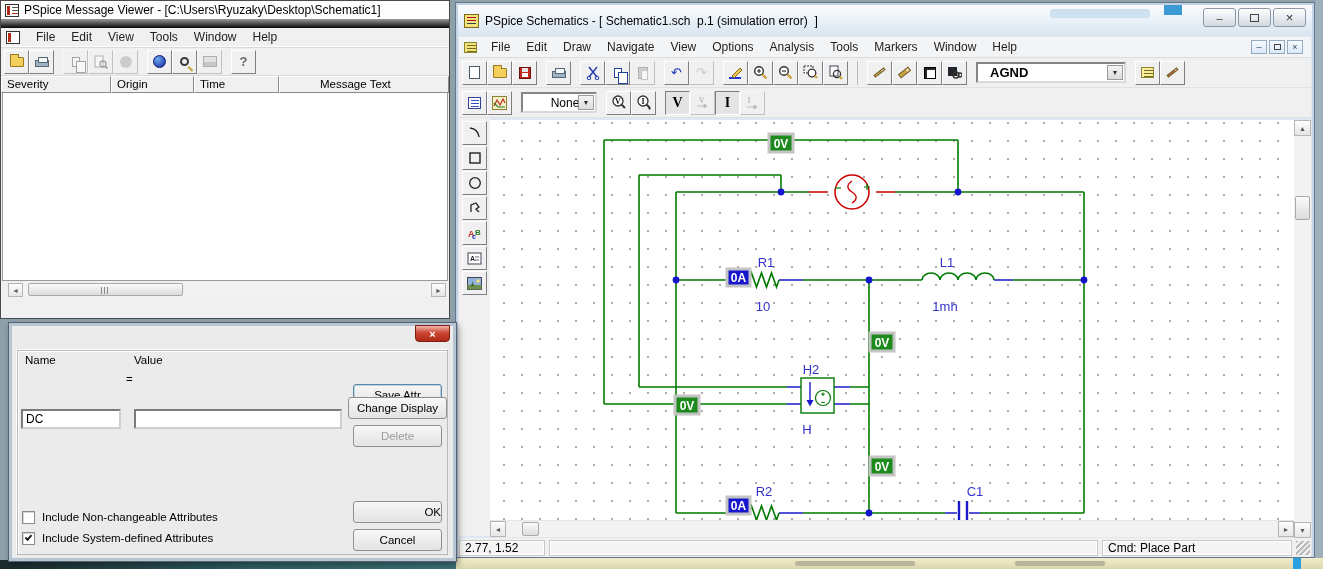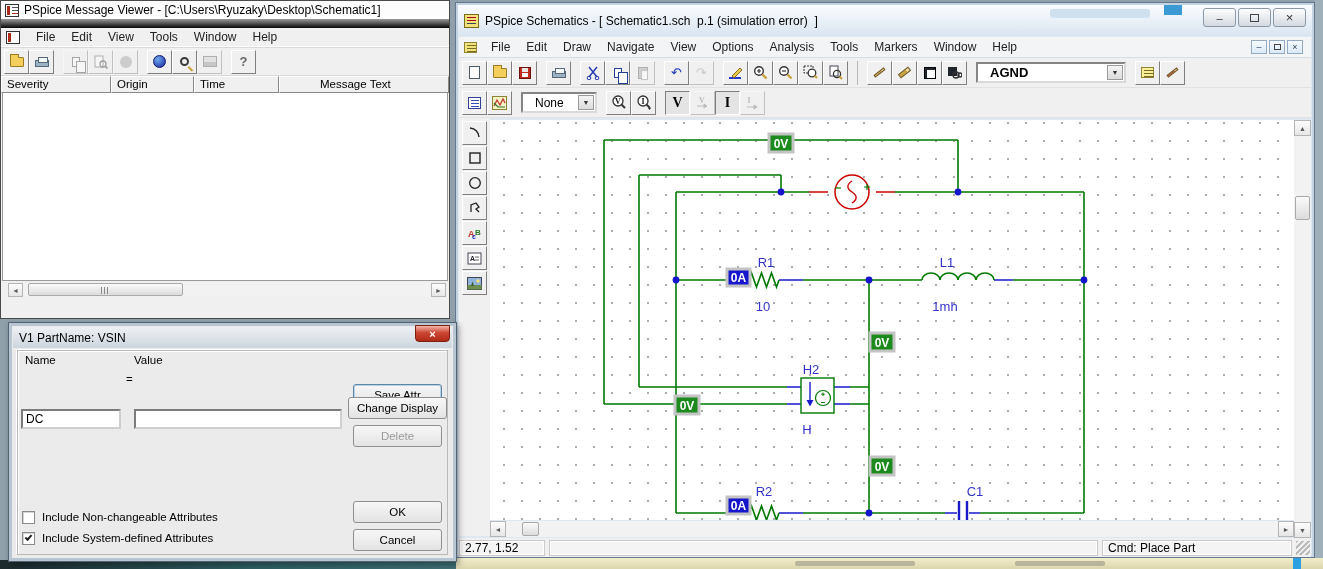--- a/index.html
+++ b/index.html
@@ -300,21 +300,21 @@
         <span class="ic ic-list"></span>
       </div>
     <div class="tbtn">
       <svg width="15" height="14" viewBox="0 0 15 14">
           <rect x="0.5" y="0.5" width="14" height="13" fill="#f6f2c8" stroke="#8a8330"></rect>
           <polyline points="2,10 5,4 8,9 11,3 13,7" fill="none" stroke="#c0392b" stroke-width="1.3"></polyline>
           <polyline points="2,7 6,11 13,11" fill="none" stroke="#2a7a2a" stroke-width="1.1"></polyline>
         </svg>
     </div>
     <div class="gap"></div>
-    <div class="combo" style="width:76px;font-weight:normal;font-size:12px;">
+    <div class="combo" style="width:76px;font-weight:normal;font-size:12px;justify-content:center;">
       <span>None</span>
       <span class="arrowbox">
           <span>▼</span>
         </span>
     </div>
     <div class="gap"></div>
     <div class="tbtn">
       <svg width="16" height="15" viewBox="0 0 16 15">
           <circle cx="7" cy="6" r="5" fill="#fff" stroke="#333" stroke-width="1.3"></circle>
           <text x="7" y="9" font-size="8" text-anchor="middle" fill="#111" font-family="Liberation Serif,serif" font-weight="bold">V</text>
@@ -604,23 +604,20 @@
         <span class="abs" style="left:72px;top:3px;width:1px;height:7px;background:#888;box-shadow:3px 0 0 #888,6px 0 0 #888;"></span>
       </div>
     </div>
     <div class="sb-btn" style="width:15px;height:14px;margin-right:2px;">
         <span>►</span>
       </div>
   </div>
 </div>
 
 <div id="dlg" class="abs">
-  <div class="dlg-title">
-    <span>V1  PartName: VSIN</span>
-  </div>
   <div class="dlg-close">
       <span>×</span>
     </div>
   <div class="groupbox"></div>
 
   <span class="dlg-label" style="left:16px;top:31px;">Name</span>
   <span class="dlg-label" style="left:125px;top:31px;">Value</span>
   <input class="field" style="left: 12px; top: 46px; width: 100px;" value="DC">
   <span class="dlg-label" style="left:117px;top:50px;">=</span>
   <input class="field" style="left: 125px; top: 46px; width: 208px;" value="">
@@ -629,15 +626,15 @@
   <div class="btn dbtn" style="left:339px;top:74px;width:99px;"><span>Change Display</span></div>
   <div class="btn dbtn disabled" style="left:344px;top:102px;width:89px;"><span>Delete</span></div>
 
   <div class="cb" style="left:13px;top:188px;"></div>
   <span class="cblabel" style="left:33px;top:188px;">Include Non-changeable Attributes</span>
   <div class="cb" style="left:13px;top:209px;">
       <span class="tick"></span>
     </div>
   <span class="cblabel" style="left:33px;top:209px;">Include System-defined Attributes</span>
 
-  <div class="btn dbtn" style="left:344px;top:178px;width:89px;"><span>OK</span></div>
+  <div class="btn dbtn" style="left:344px;top:178px;width:89px;text-align:right;"><span>OK</span></div>
   <div class="btn dbtn" style="left:344px;top:206px;width:89px;"><span>Cancel</span></div>
 </div>
 
 </body></html>

